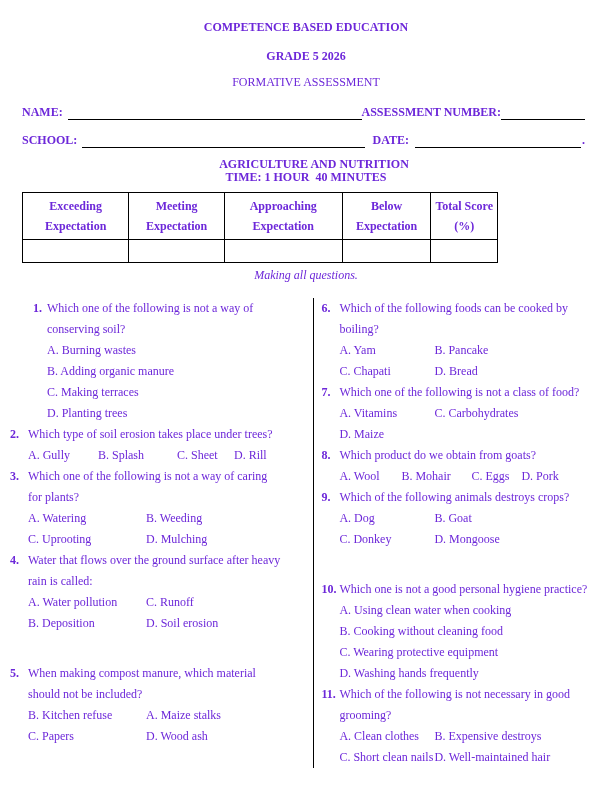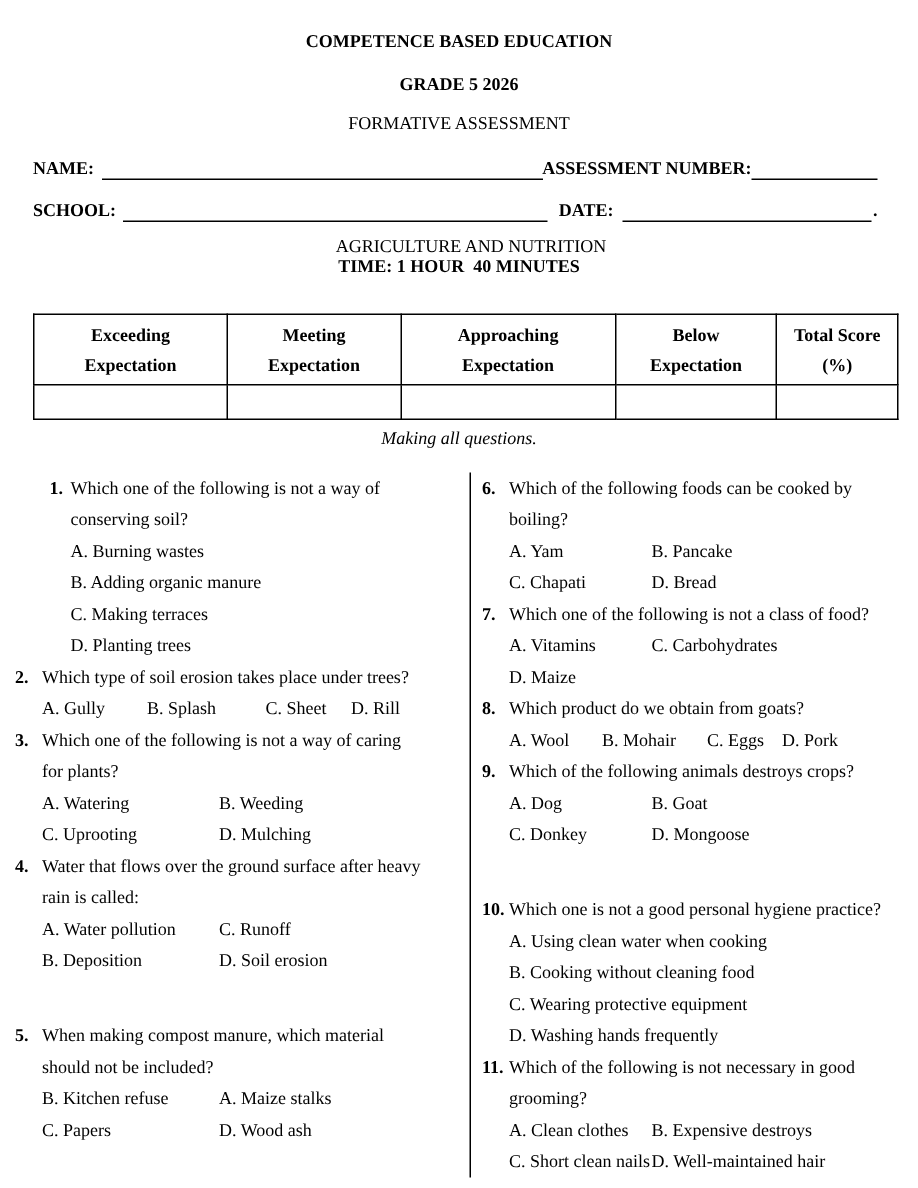--- a/index.html
+++ b/index.html
@@ -2,21 +2,21 @@
 <html><head>
 <meta charset="utf-8">
 <style>
   html, body { margin: 0; padding: 0; background: #888; }
   .page {
     position: relative;
     width: 612px;
     height: 792px;
     margin: 0 auto;
     background: #ffffff;
-    color: #000000;
+    color: #6d28d9;
     font-family: "Liberation Serif", "DejaVu Serif", serif;
     font-size: 12px;
     overflow: hidden;
     box-sizing: border-box;
   }
   .center { text-align: center; }
 
   .doc-title       { margin-top: 20px; font-weight: bold; line-height: 14px; }
   .doc-grade       { margin-top: 15px; font-weight: bold; line-height: 14px; }
   .doc-assessment  { margin-top: 12px; font-weight: normal; line-height: 14px; }
@@ -31,28 +31,28 @@
   }
   .field-row.second { margin-top: 12px; }
   .uline { border-bottom: 1.2px solid #000; height: 14px; box-sizing: border-box; }
   .u-name   { flex: 1; margin-left: 5px; }
   .u-an     { width: 84px; }
   .u-school { flex: 1.70; margin-left: 5px; }
   .lbl-date { margin-left: 8px; margin-right: 6px; }
   .u-date   { flex: 1; }
   .period   { margin-left: 1px; }
 
-  .doc-subject { margin-top: 10px; font-weight: normal; line-height: 13px; padding-left: 16px; }
+  .doc-subject { margin-top: 10px; font-weight: bold; line-height: 13px; padding-left: 16px; }
   .doc-time    { font-weight: bold; line-height: 13px; white-space: pre-wrap; }
 
   table.score {
     border-collapse: collapse;
     table-layout: fixed;
-    margin: 25px 13px 0 22px;
-    width: 577px;
+    margin: 8px 13px 0 22px;
+    width: 476px;
   }
   table.score th, table.score td { border: 1.4px solid #000; }
   table.score th {
     font-size: 12px; font-weight: bold; text-align: center;
     line-height: 20px; padding: 3px 2px; vertical-align: middle;
   }
   table.score td { height: 20px; }
 
   .instruction { margin-top: 5px; font-style: italic; line-height: 14px; }
 

